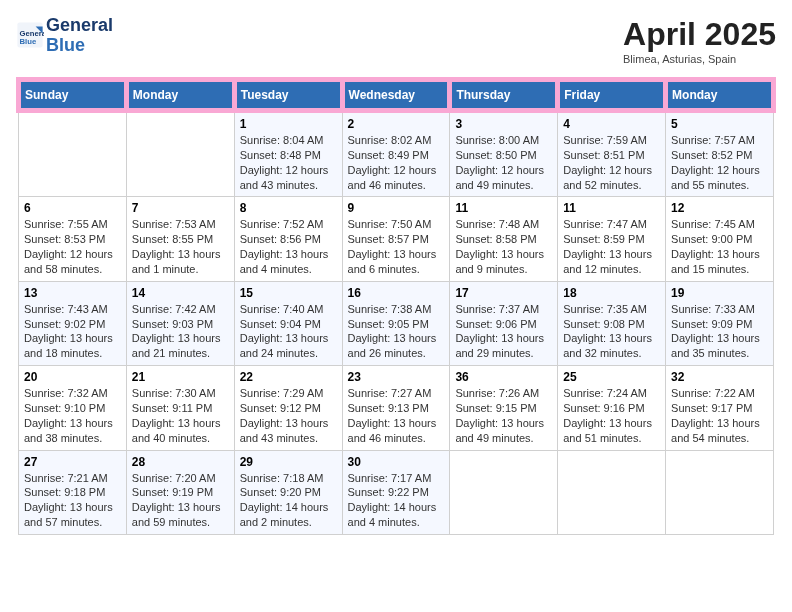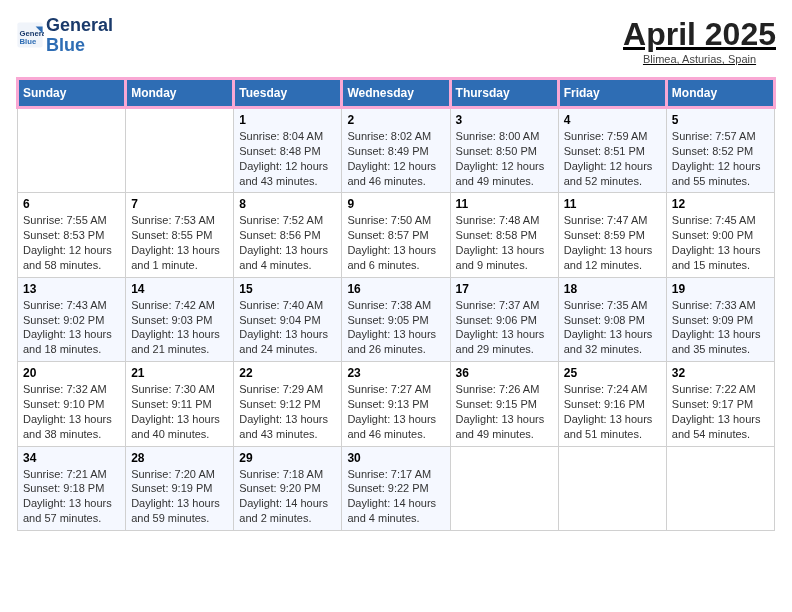--- a/index.html
+++ b/index.html
@@ -29,22 +29,21 @@
     .logo-text span {
       color: #1a3a6b;
     }
     .logo-icon {
       width: 28px;
       height: 28px;
       margin-right: 2px;
       margin-top: -2px;
     }
     .title-block {
-      text-align: center;
-      text-decoration: underline;
+      text-align: left;
     }
     .month-title {
       font-size: 32px;
       font-weight: bold;
       color: #222;
     }
     .location-title {
       font-size: 11px;
       color: #444;
     }
@@ -52,21 +51,21 @@
       width: 100%;
       border-collapse: collapse;
       font-size: 11px;
     }
     thead tr th {
       background-color: #2e6db4;
       color: #fff;
       padding: 6px 4px;
       font-size: 12px;
       font-weight: bold;
-      border: 3px solid #f9a8d4;
+      border: 5px solid #f9a8d4;
       text-align: left;
     }
     tbody tr td {
       border: 1px solid #d0d0d0;
       vertical-align: top;
       padding: 4px 5px;
       min-height: 70px;
       height: 80px;
       width: calc(100% / 7);
     }
@@ -237,21 +236,21 @@
           <span class="day-num">25</span>
           <div class="day-info">Sunrise: 7:24 AM<br>Sunset: 9:16 PM<br>Daylight: 13 hours and 51 minutes.</div>
         </td>
         <td>
           <span class="day-num">32</span>
           <div class="day-info">Sunrise: 7:22 AM<br>Sunset: 9:17 PM<br>Daylight: 13 hours and 54 minutes.</div>
         </td>
       </tr>
       <tr>
         <td>
-          <span class="day-num">34</span>
+          <span class="day-num">27</span>
           <div class="day-info">Sunrise: 7:21 AM<br>Sunset: 9:18 PM<br>Daylight: 13 hours and 57 minutes.</div>
         </td>
         <td>
           <span class="day-num">28</span>
           <div class="day-info">Sunrise: 7:20 AM<br>Sunset: 9:19 PM<br>Daylight: 13 hours and 59 minutes.</div>
         </td>
         <td>
           <span class="day-num">29</span>
           <div class="day-info">Sunrise: 7:18 AM<br>Sunset: 9:20 PM<br>Daylight: 14 hours and 2 minutes.</div>
         </td>

